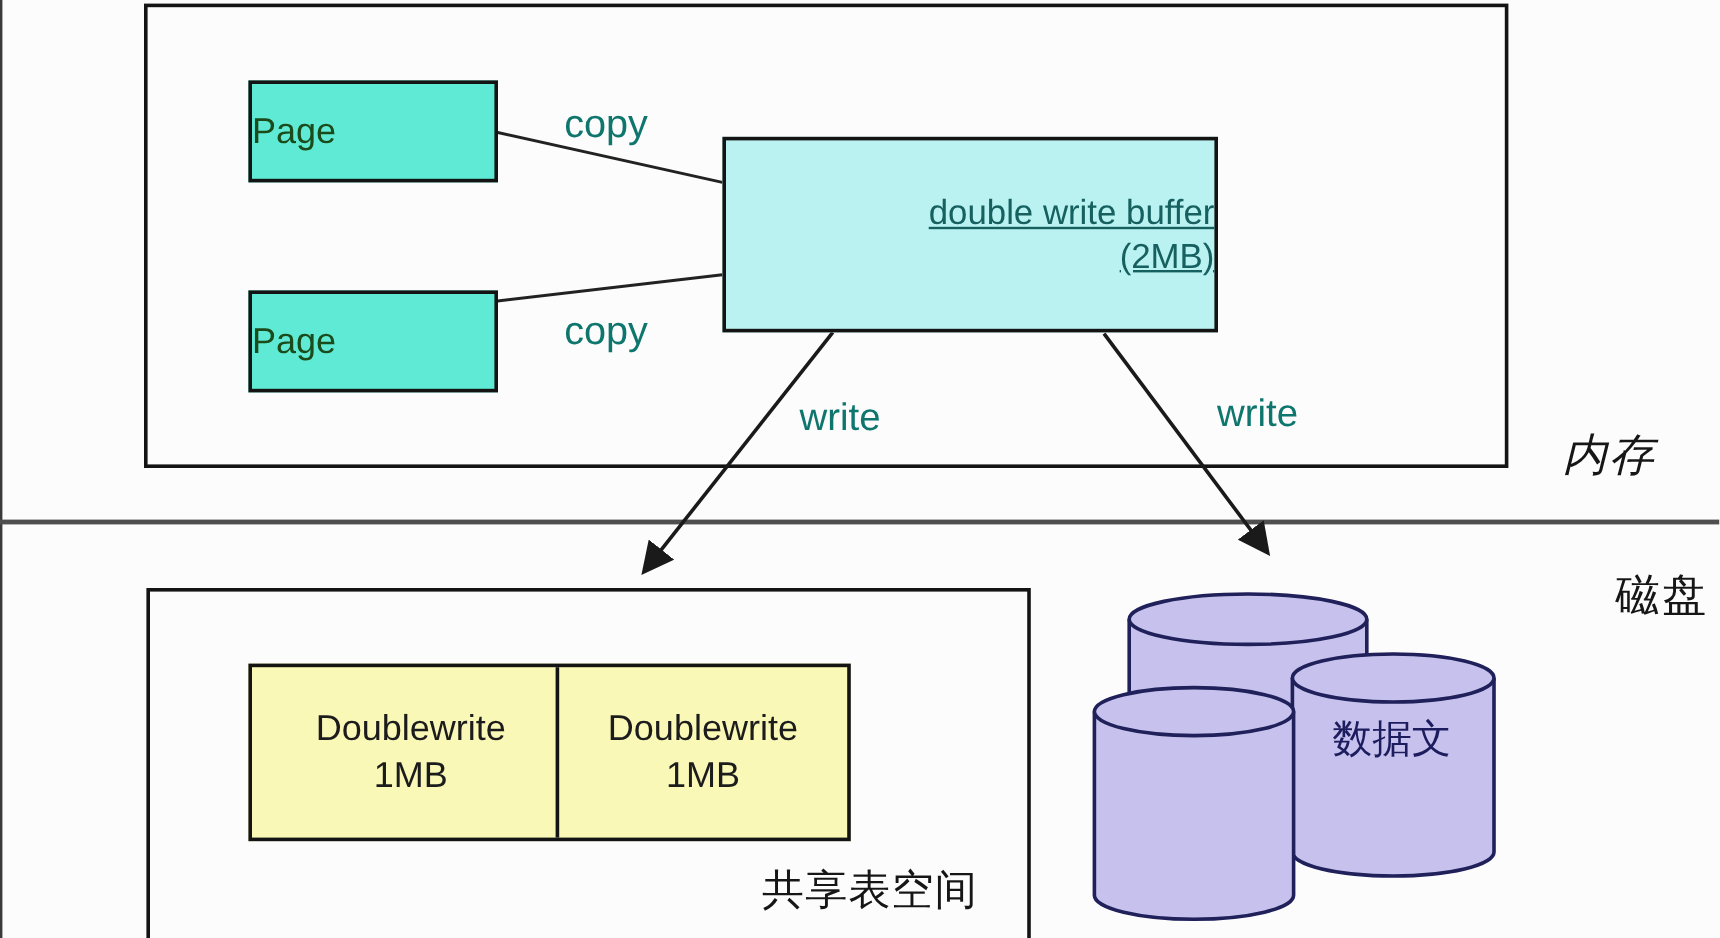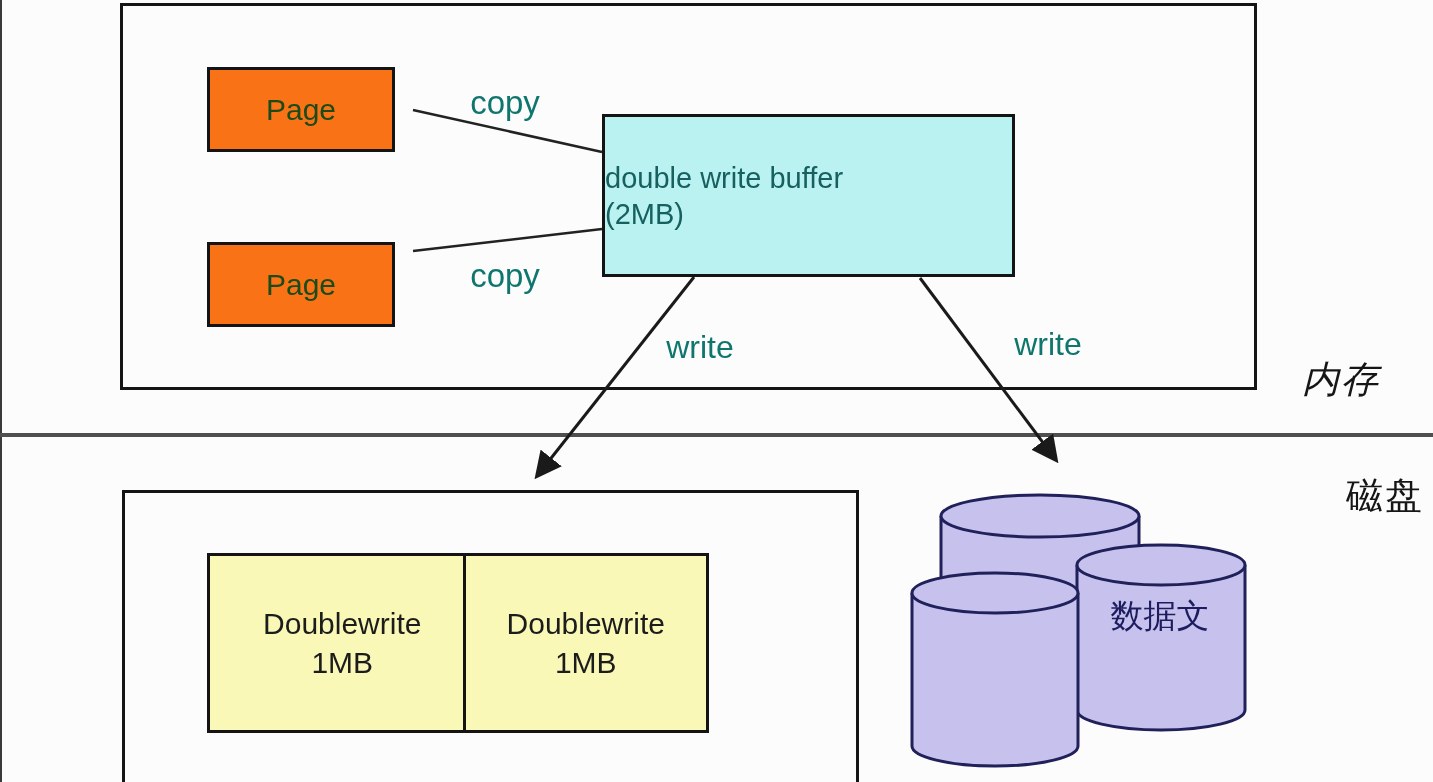--- a/index.html
+++ b/index.html
@@ -17,46 +17,46 @@
   .memory-box{
     left:120px;top:3px;width:1137px;height:387px;
     border:3px solid #141414;background:transparent;z-index:1;
   }
   .bottom-box{
     left:122px;top:490px;width:737px;height:300px;
     border:3px solid #141414;background:transparent;z-index:1;
   }
 
   .page-box{
-    width:188px;height:85px;border:3px solid #141414;background:#f97316;
-    display:flex;align-items:center;justify-content:center;
+    width:208px;height:85px;border:3px solid #141414;background:#5eead4;
+    display:flex;align-items:center;
     font-size:30px;color:#1b4a1b;z-index:3;
   }
   .page1{left:207px;top:67px;}
   .page2{left:207px;top:242px;}
 
   .buffer-box{
     left:602px;top:114px;width:413px;height:163px;
     border:3px solid #141414;background:#b9f2f1;
-    display:flex;flex-direction:column;align-items:flex-start;justify-content:center;
-    font-size:29px;line-height:36px;color:#176060;z-index:3;text-align:center;
+    display:flex;flex-direction:column;align-items:flex-end;justify-content:center;
+    font-size:29px;line-height:36px;color:#176060;z-index:3;text-align:center;text-decoration:underline;
   }
 
   .flow-label{font-size:33px;color:#0f766e;text-align:center;z-index:4;}
   .copy1{left:455px;top:84px;width:100px;}
   .copy2{left:455px;top:257px;width:100px;}
   .write1{left:652px;top:329px;width:96px;font-size:32px;}
   .write2{left:1000px;top:326px;width:96px;font-size:32px;}
 
   .zone-label{font-size:37px;color:#161616;z-index:4;letter-spacing:2px;}
   .mem-label{left:1302px;top:355px;font-style:italic;}
   .disk-label{left:1302px;top:471px;margin-left:44px;}
 
   .dw-wrap{
-    left:207px;top:553px;width:502px;height:180px;
+    left:207px;top:553px;width:502px;height:148px;
     border:3px solid #141414;background:#f9f8b6;display:flex;z-index:3;padding-left:12px;
   }
   .dw-cell{
     flex:1;display:flex;flex-direction:column;align-items:center;justify-content:center;
     font-size:30px;line-height:39px;color:#1c1c1c;text-align:center;
   }
   .dw-cell:first-child{border-right:3px solid #141414;}
 
   .shared-label{left:618px;top:718px;width:214px;text-align:center;font-size:35px;color:#161616;z-index:2;letter-spacing:1px;}
 
@@ -133,18 +133,19 @@
     <div class="dw-cell">
       <span>Doublewrite</span>
       <span>1MB</span>
     </div>
     <div class="dw-cell">
       <span>Doublewrite</span>
       <span>1MB</span>
     </div>
   </div>
 
+  <div class="abs shared-label">共享表空间</div>
 
   <div class="abs datafile-label">
     <div>数据文</div>
   </div>
 
 </div>
 
 </body></html>

